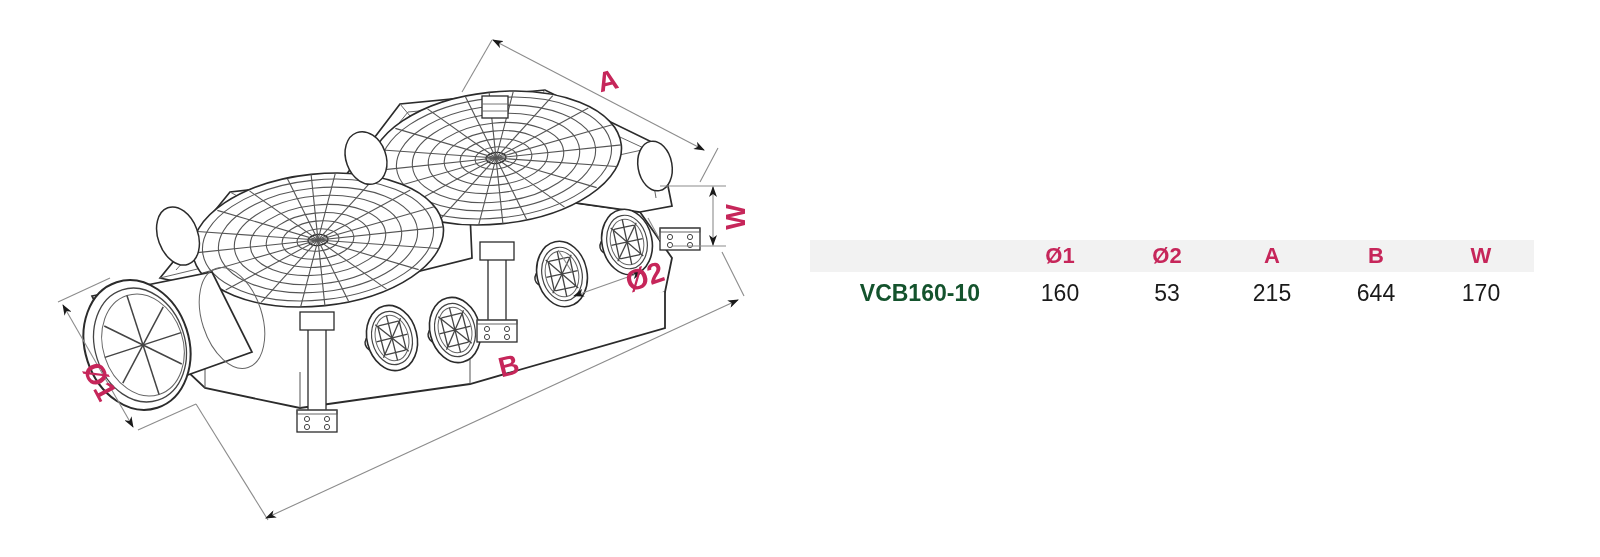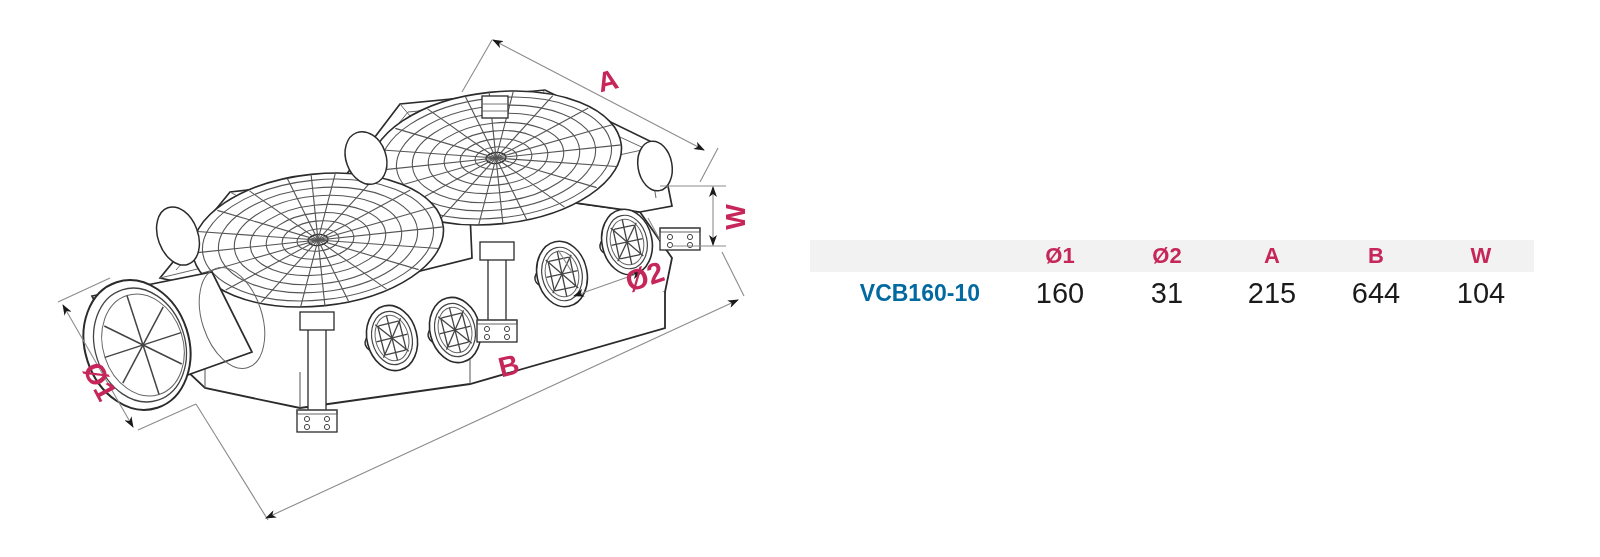--- a/index.html
+++ b/index.html
@@ -13,24 +13,24 @@
 
   table.spec{border-collapse:collapse;width:724px;table-layout:fixed;}
   table.spec thead tr{background:#f2f2f2;}
   table.spec th{
     height:32px;padding:0;text-align:center;vertical-align:middle;
     color:#c6265a;font-size:22px;font-weight:bold;letter-spacing:0px;
   }
   table.spec th.model-col{text-align:left;}
   table.spec td{
     height:42px;padding:0;text-align:center;vertical-align:middle;
-    color:#1a1a1a;font-size:29px;font-weight:normal;
+    color:#1a1a1a;font-size:23px;font-weight:normal;
   }
   table.spec td.model-cell{
-    text-align:right;font-weight:bold;font-size:23px;color:#0369a1;
+    text-align:right;font-weight:bold;font-size:23px;color:#14532d;
     padding-right:26px;
   }
   col.c-model{width:196px;}
   col.c-d1{width:108px;}
   col.c-d2{width:106px;}
   col.c-a{width:104px;}
   col.c-b{width:104px;}
   col.c-w{width:106px;}
 
   .dimlabel{fill:#c6265a;font-family:"Liberation Sans","DejaVu Sans",sans-serif;
@@ -238,20 +238,20 @@
         <th>Ø2</th>
         <th>A</th>
         <th>B</th>
         <th>W</th>
       </tr>
     </thead>
     <tbody>
       <tr>
         <td class="model-cell">VCB160-10</td>
         <td>160</td>
-        <td>31</td>
+        <td>53</td>
         <td>215</td>
         <td>644</td>
-        <td>104</td>
+        <td>170</td>
       </tr>
     </tbody>
   </table>
 </div>
 
 </body></html>

